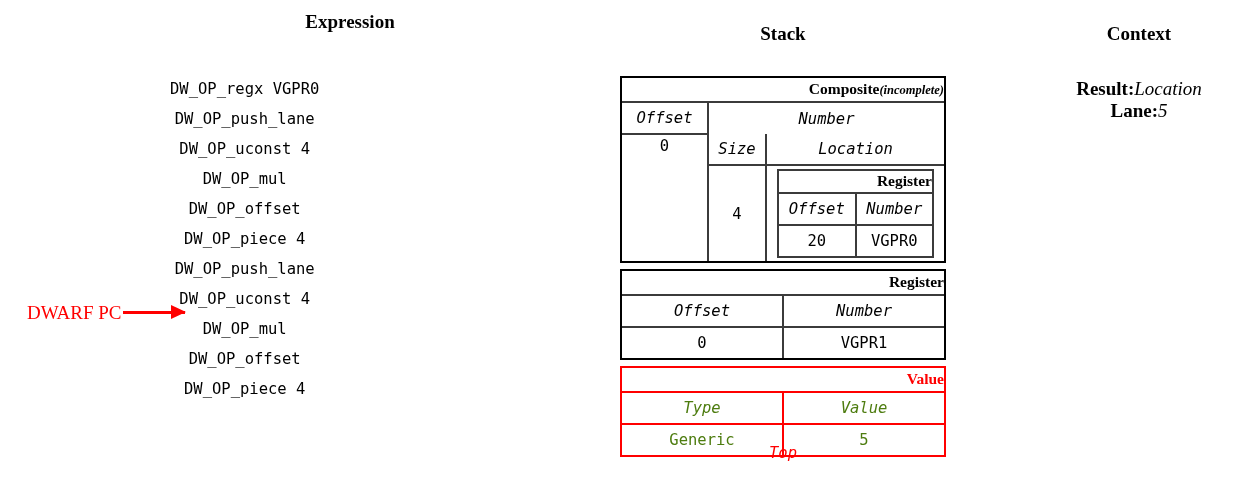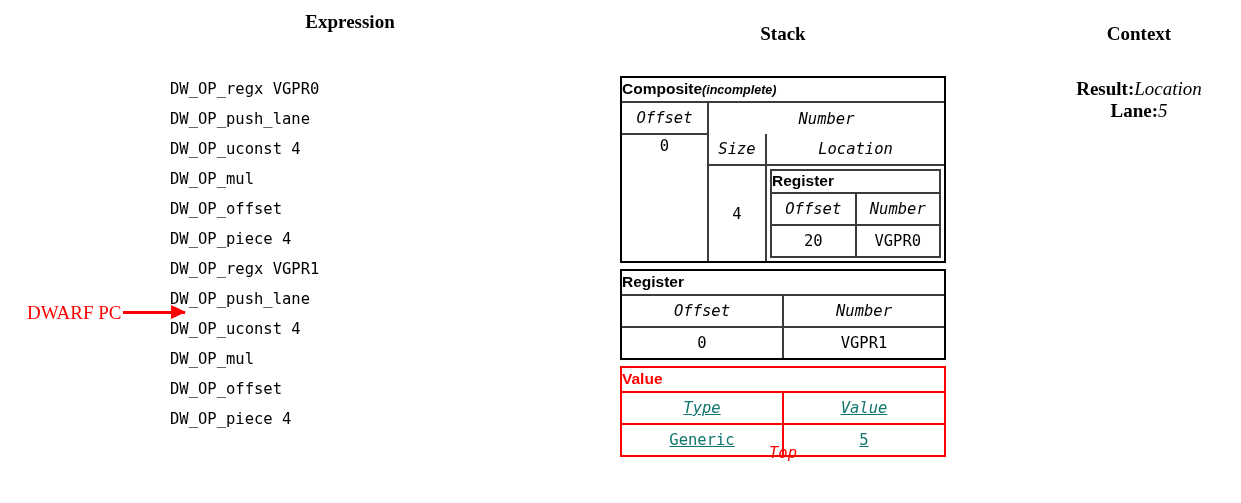--- a/index.html
+++ b/index.html
@@ -32,20 +32,21 @@
   
   #expression-list {
     position: absolute;
     left: 170px;
     top: 74px;
     font-family: "DejaVu Sans Mono", "Liberation Mono", monospace;
     font-size: 15.5px;
     line-height: 30px;
     letter-spacing: 0px;
     color: #000;
+    text-align: center;
   }
   #expression-list .op-line {
     white-space: pre;
     height: 30px;
   }
 
   
   #pc-marker {
     position: absolute;
     left: 8px;
@@ -90,56 +91,56 @@
   .stack-entry {
     border: 2px solid #000;
     box-sizing: border-box;
     width: 326px;
     background: #fff;
     margin-bottom: 6px;
   }
   .stack-entry.red { border-color: #ff0000; }
 
   .box-title {
-    font-family: Liberation Sans, sans-serif;
+    font-family: Liberation Serif, serif;
     font-weight: bold;
     font-size: 15.5px;
-    text-align: left;
+    text-align: right;
     padding: 2px 0 3px 0;
     white-space: nowrap;
   }
   .box-title .subtitle {
     font-weight: bold;
     font-style: italic;
     font-size: 12.5px;
   }
   .red .box-title { color: #ff0000; }
 
   table.grid {
     border-collapse: collapse;
     width: 100%;
     table-layout: fixed;
   }
   table.grid td {
     font-family: "DejaVu Sans Mono", "Liberation Mono", monospace;
     font-size: 15.5px;
     text-align: center;
     vertical-align: middle;
-    padding: 2px 2px;
+    padding: 2px 9px;
     height: 26px;
   }
   td.hd { font-style: italic; }
   td.vl { font-style: normal; }
 
   .bt { border-top: 2px solid #3b3b3b; }
   .br { border-right: 2px solid #3b3b3b; }
 
   .red .bt { border-top-color: #ff0000; }
   .red .br { border-right-color: #ff0000; }
-  .red table.grid td { color: #0f766e; text-decoration: underline; }
+  .red table.grid td { color: #4d7c0f; }
 
   
   .inner-box {
     border: 2px solid #3b3b3b;
     box-sizing: border-box;
     margin: 1px;
   }
   .inner-box .box-title { font-size: 15.5px; padding: 1px 0 2px 0; }
   td.nest { padding: 0; height: auto; }
 
@@ -178,21 +179,20 @@
 <div id="hdr-stack" class="col-header">Stack</div>
 <div id="hdr-context" class="col-header">Context</div>
 
 <div id="expression-list">
   <div class="op-line">DW_OP_regx VGPR0</div>
   <div class="op-line">DW_OP_push_lane</div>
   <div class="op-line">DW_OP_uconst 4</div>
   <div class="op-line">DW_OP_mul</div>
   <div class="op-line">DW_OP_offset</div>
   <div class="op-line">DW_OP_piece 4</div>
-  <div class="op-line">DW_OP_regx VGPR1</div>
   <div class="op-line">DW_OP_push_lane</div>
   <div class="op-line">DW_OP_uconst 4</div>
   <div class="op-line">DW_OP_mul</div>
   <div class="op-line">DW_OP_offset</div>
   <div class="op-line">DW_OP_piece 4</div>
 </div>
 
 <div id="pc-marker">
   <span class="pc-label">DWARF PC</span>
   <span class="pc-arrow"></span>

